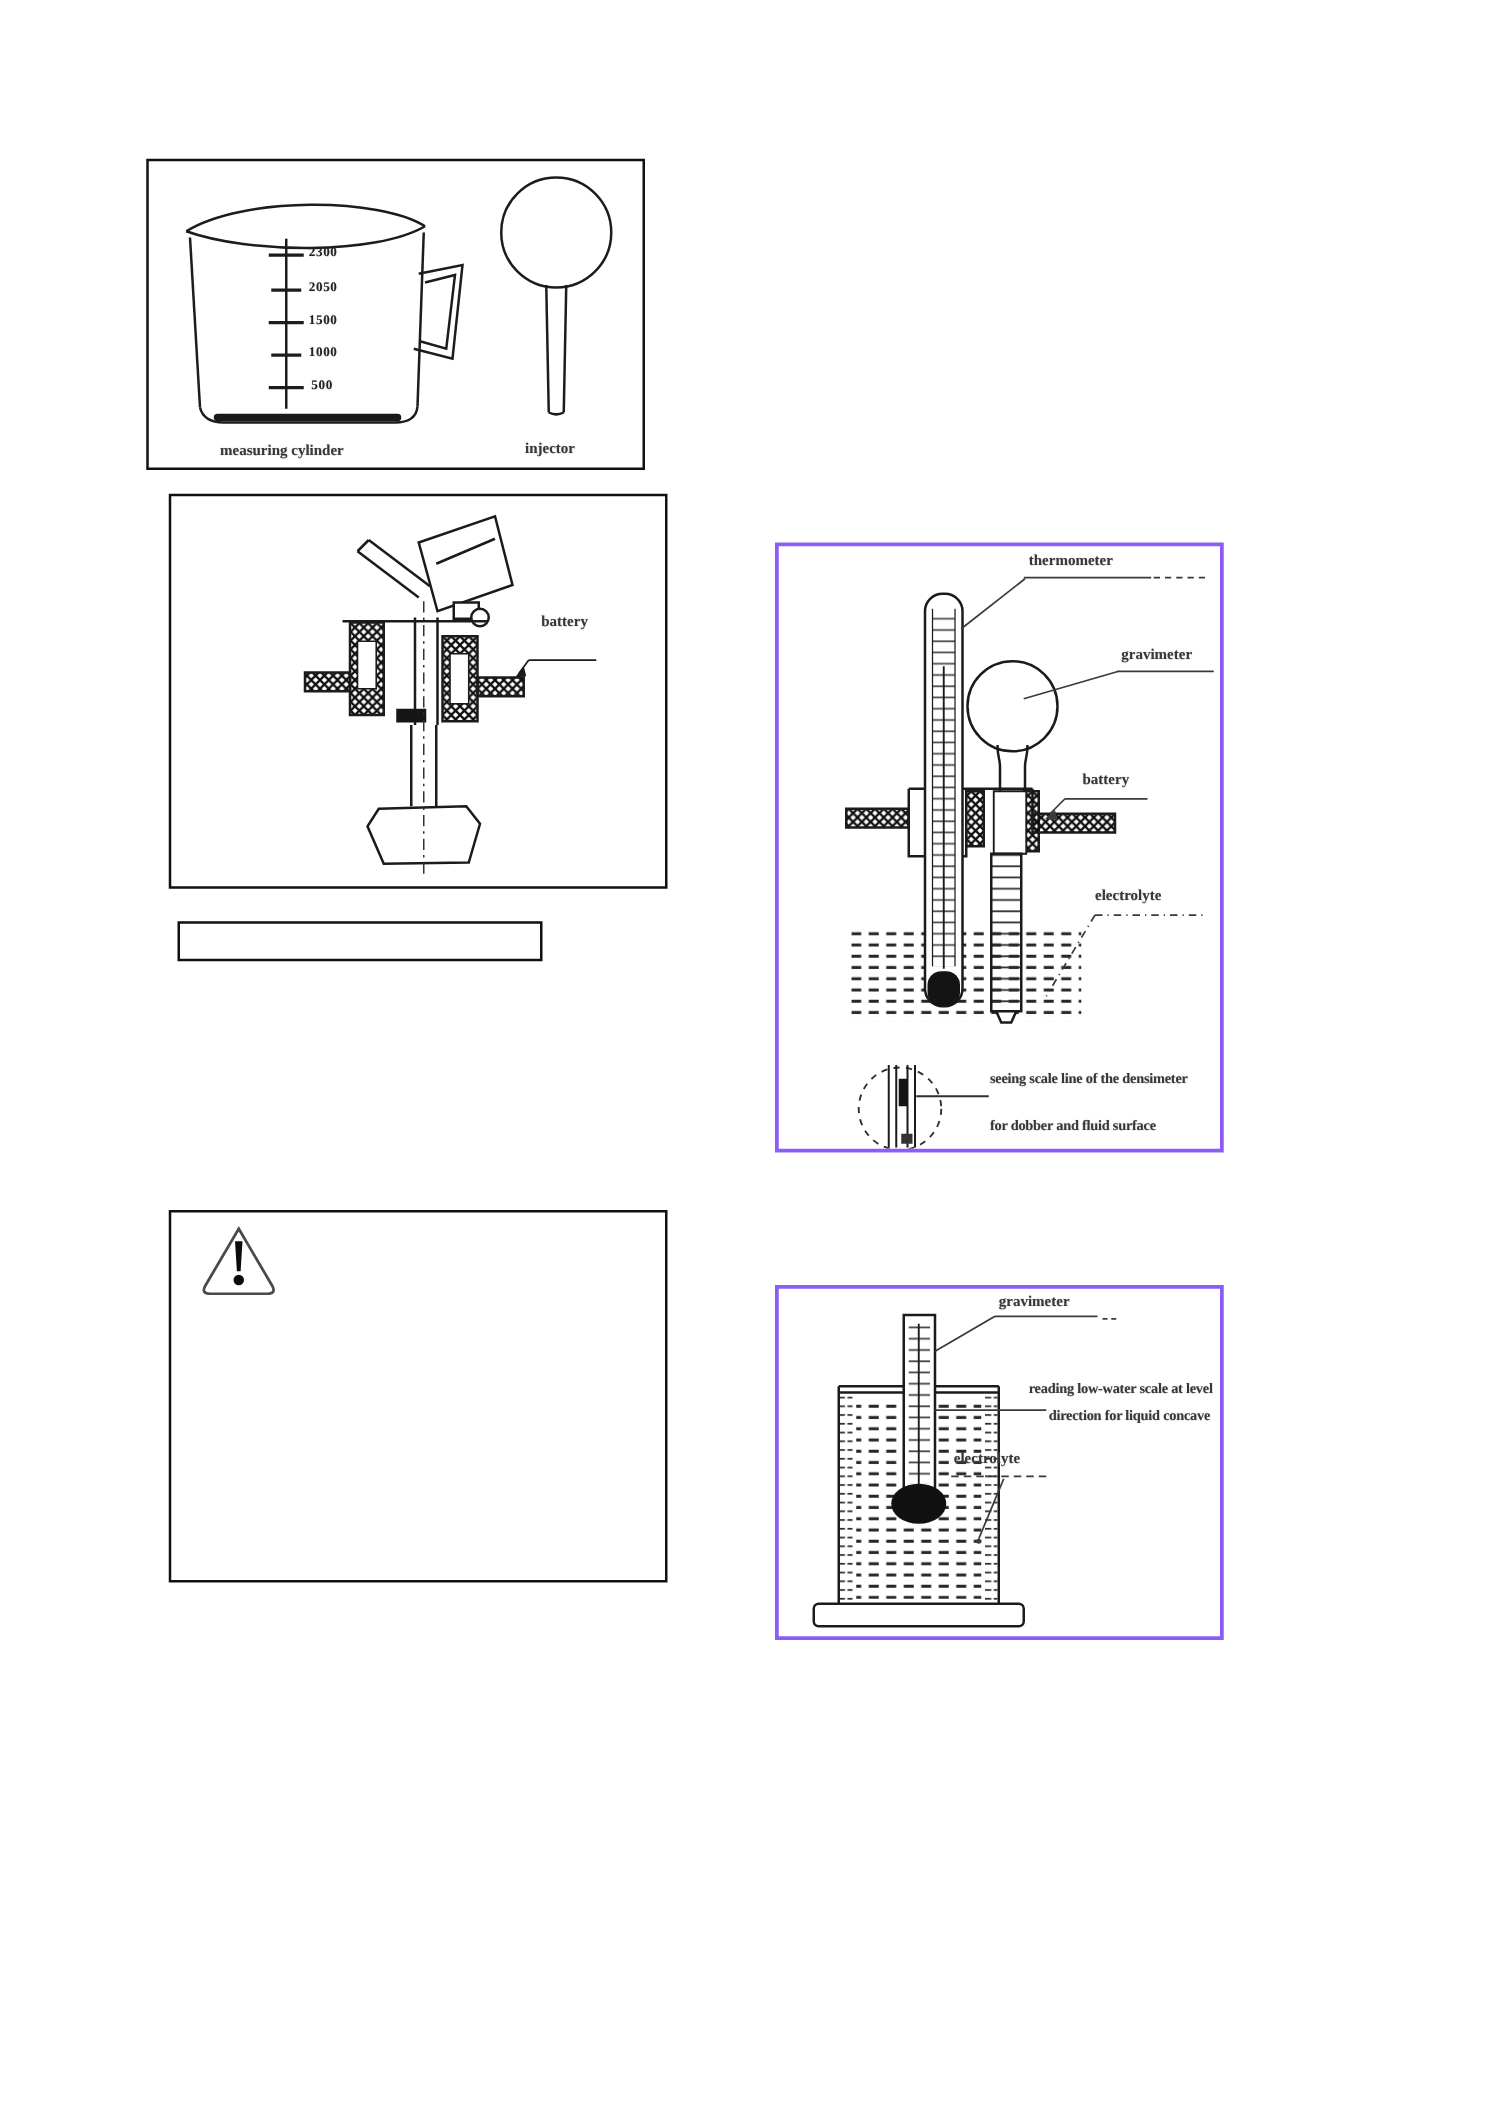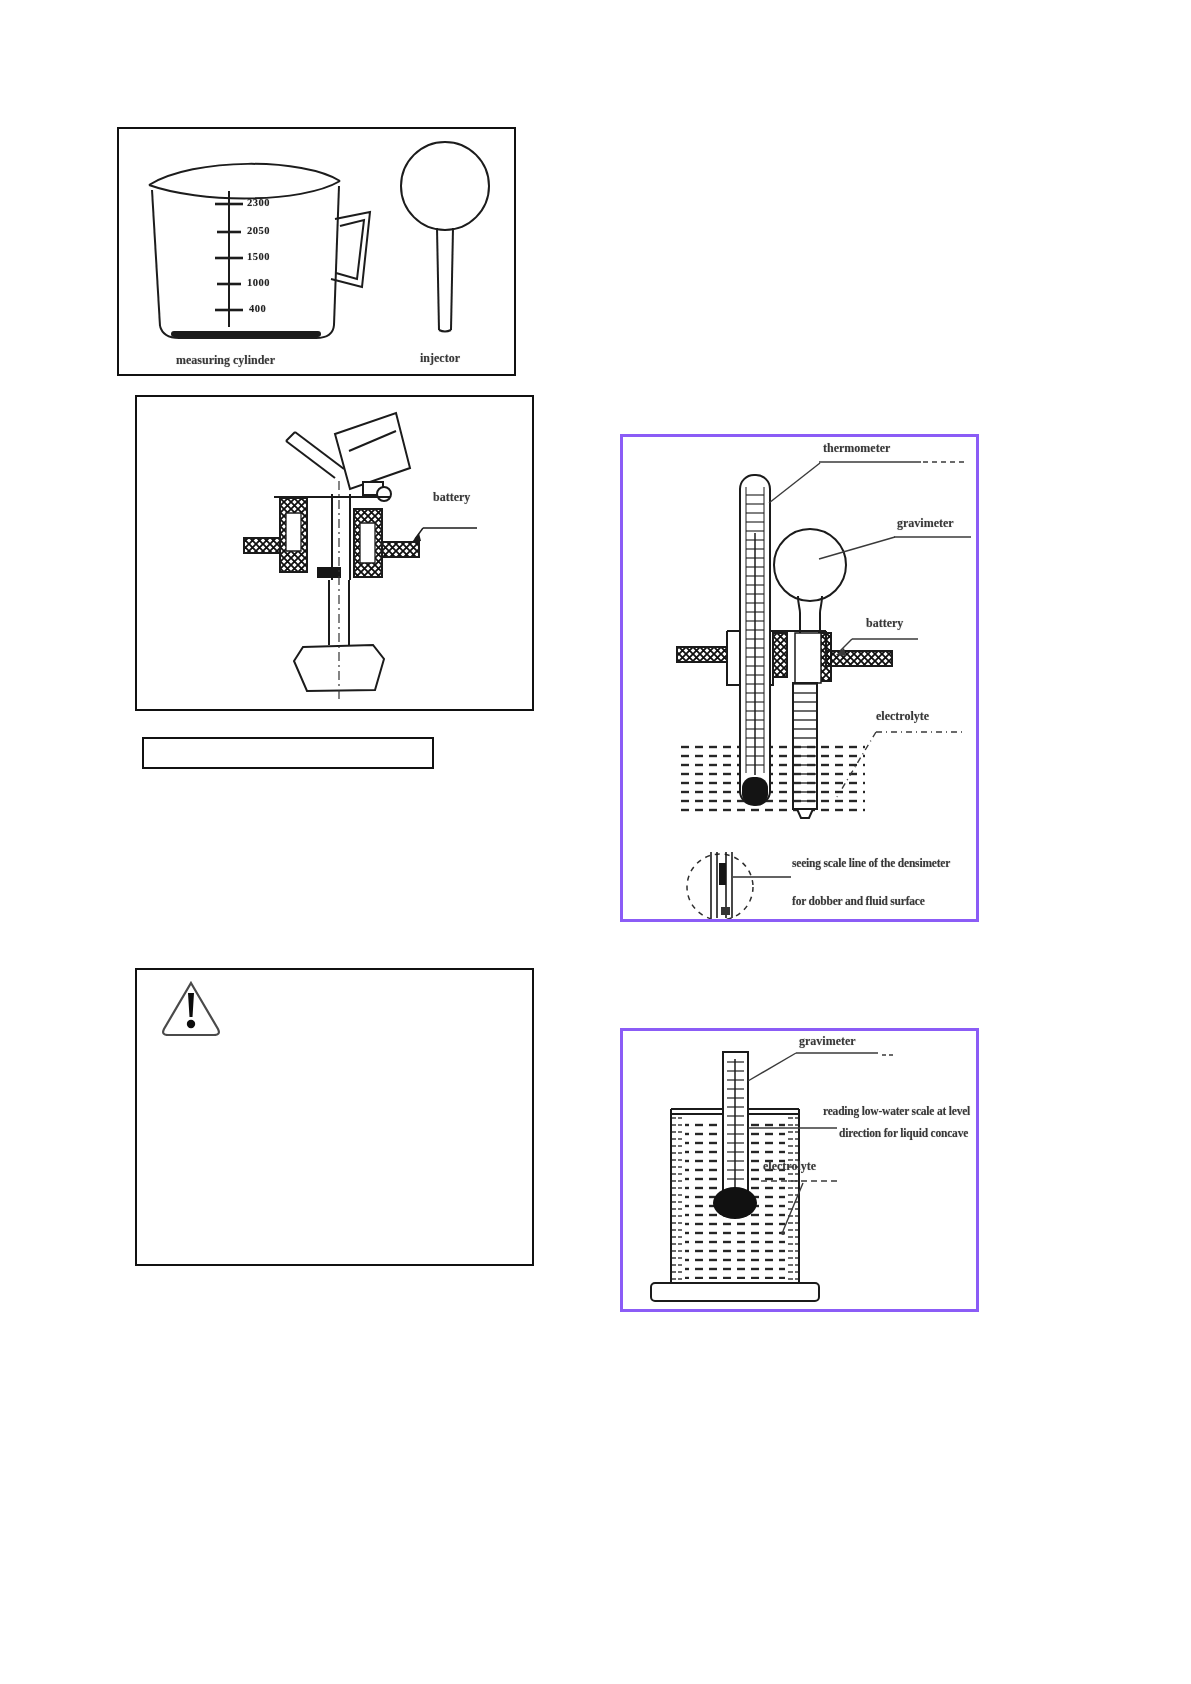--- a/index.html
+++ b/index.html
@@ -62,21 +62,21 @@
         <circle cx="326" cy="57" r="44"></circle>
         <path d="M318,99 L320,201"></path>
         <path d="M334,99 L332,201"></path>
         <path d="M320,201 Q326,204 332,201"></path>
       </g>
     </svg>
     <span class="lbl scalenum" style="left:128px;top:68px;">2300</span>
     <span class="lbl scalenum" style="left:128px;top:96px;">2050</span>
     <span class="lbl scalenum" style="left:128px;top:122px;">1500</span>
     <span class="lbl scalenum" style="left:128px;top:148px;">1000</span>
-    <span class="lbl scalenum" style="left:130px;top:174px;">400</span>
+    <span class="lbl scalenum" style="left:130px;top:174px;">500</span>
     <span class="lbl callout" style="left:57px;top:224px;">measuring cylinder</span>
     <span class="lbl callout" style="left:301px;top:222px;">injector</span>
   </div>
 
   <div class="fig-box bd2" style="left:135px;top:395px;width:395px;height:312px;">
     <svg width="395" height="312" viewBox="0 0 395 312">
       <g stroke="#1b1b1b" stroke-width="2" fill="none">
         <g>
           <line x1="149" y1="44" x2="198" y2="81"></line>
           <line x1="158" y1="35" x2="207" y2="72"></line>

